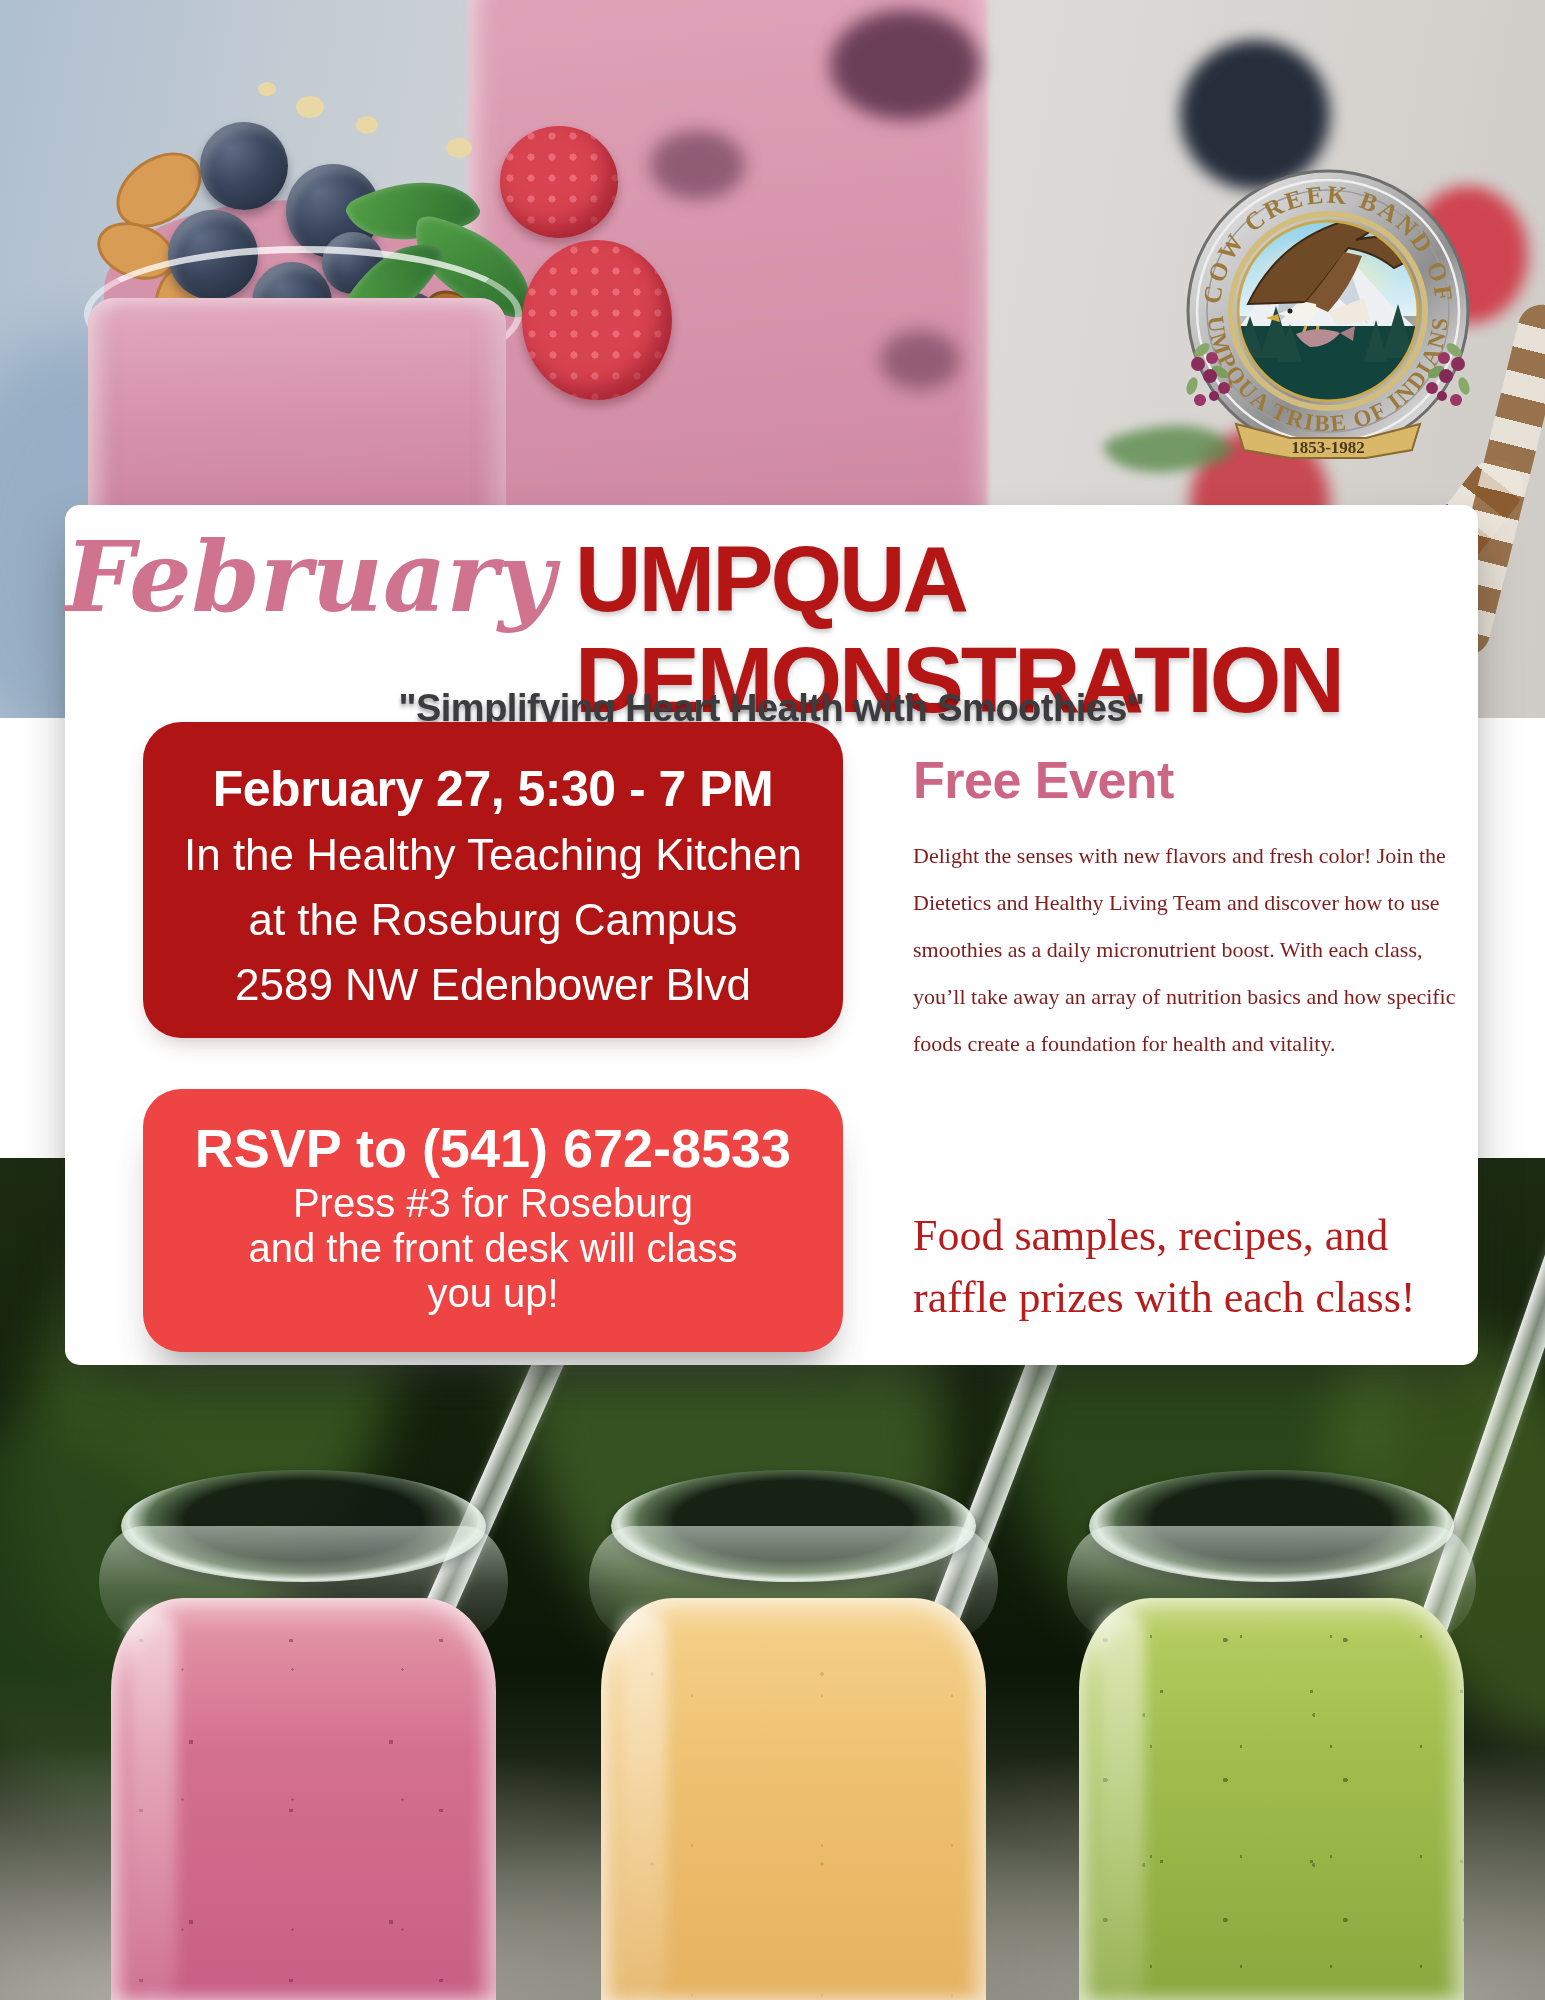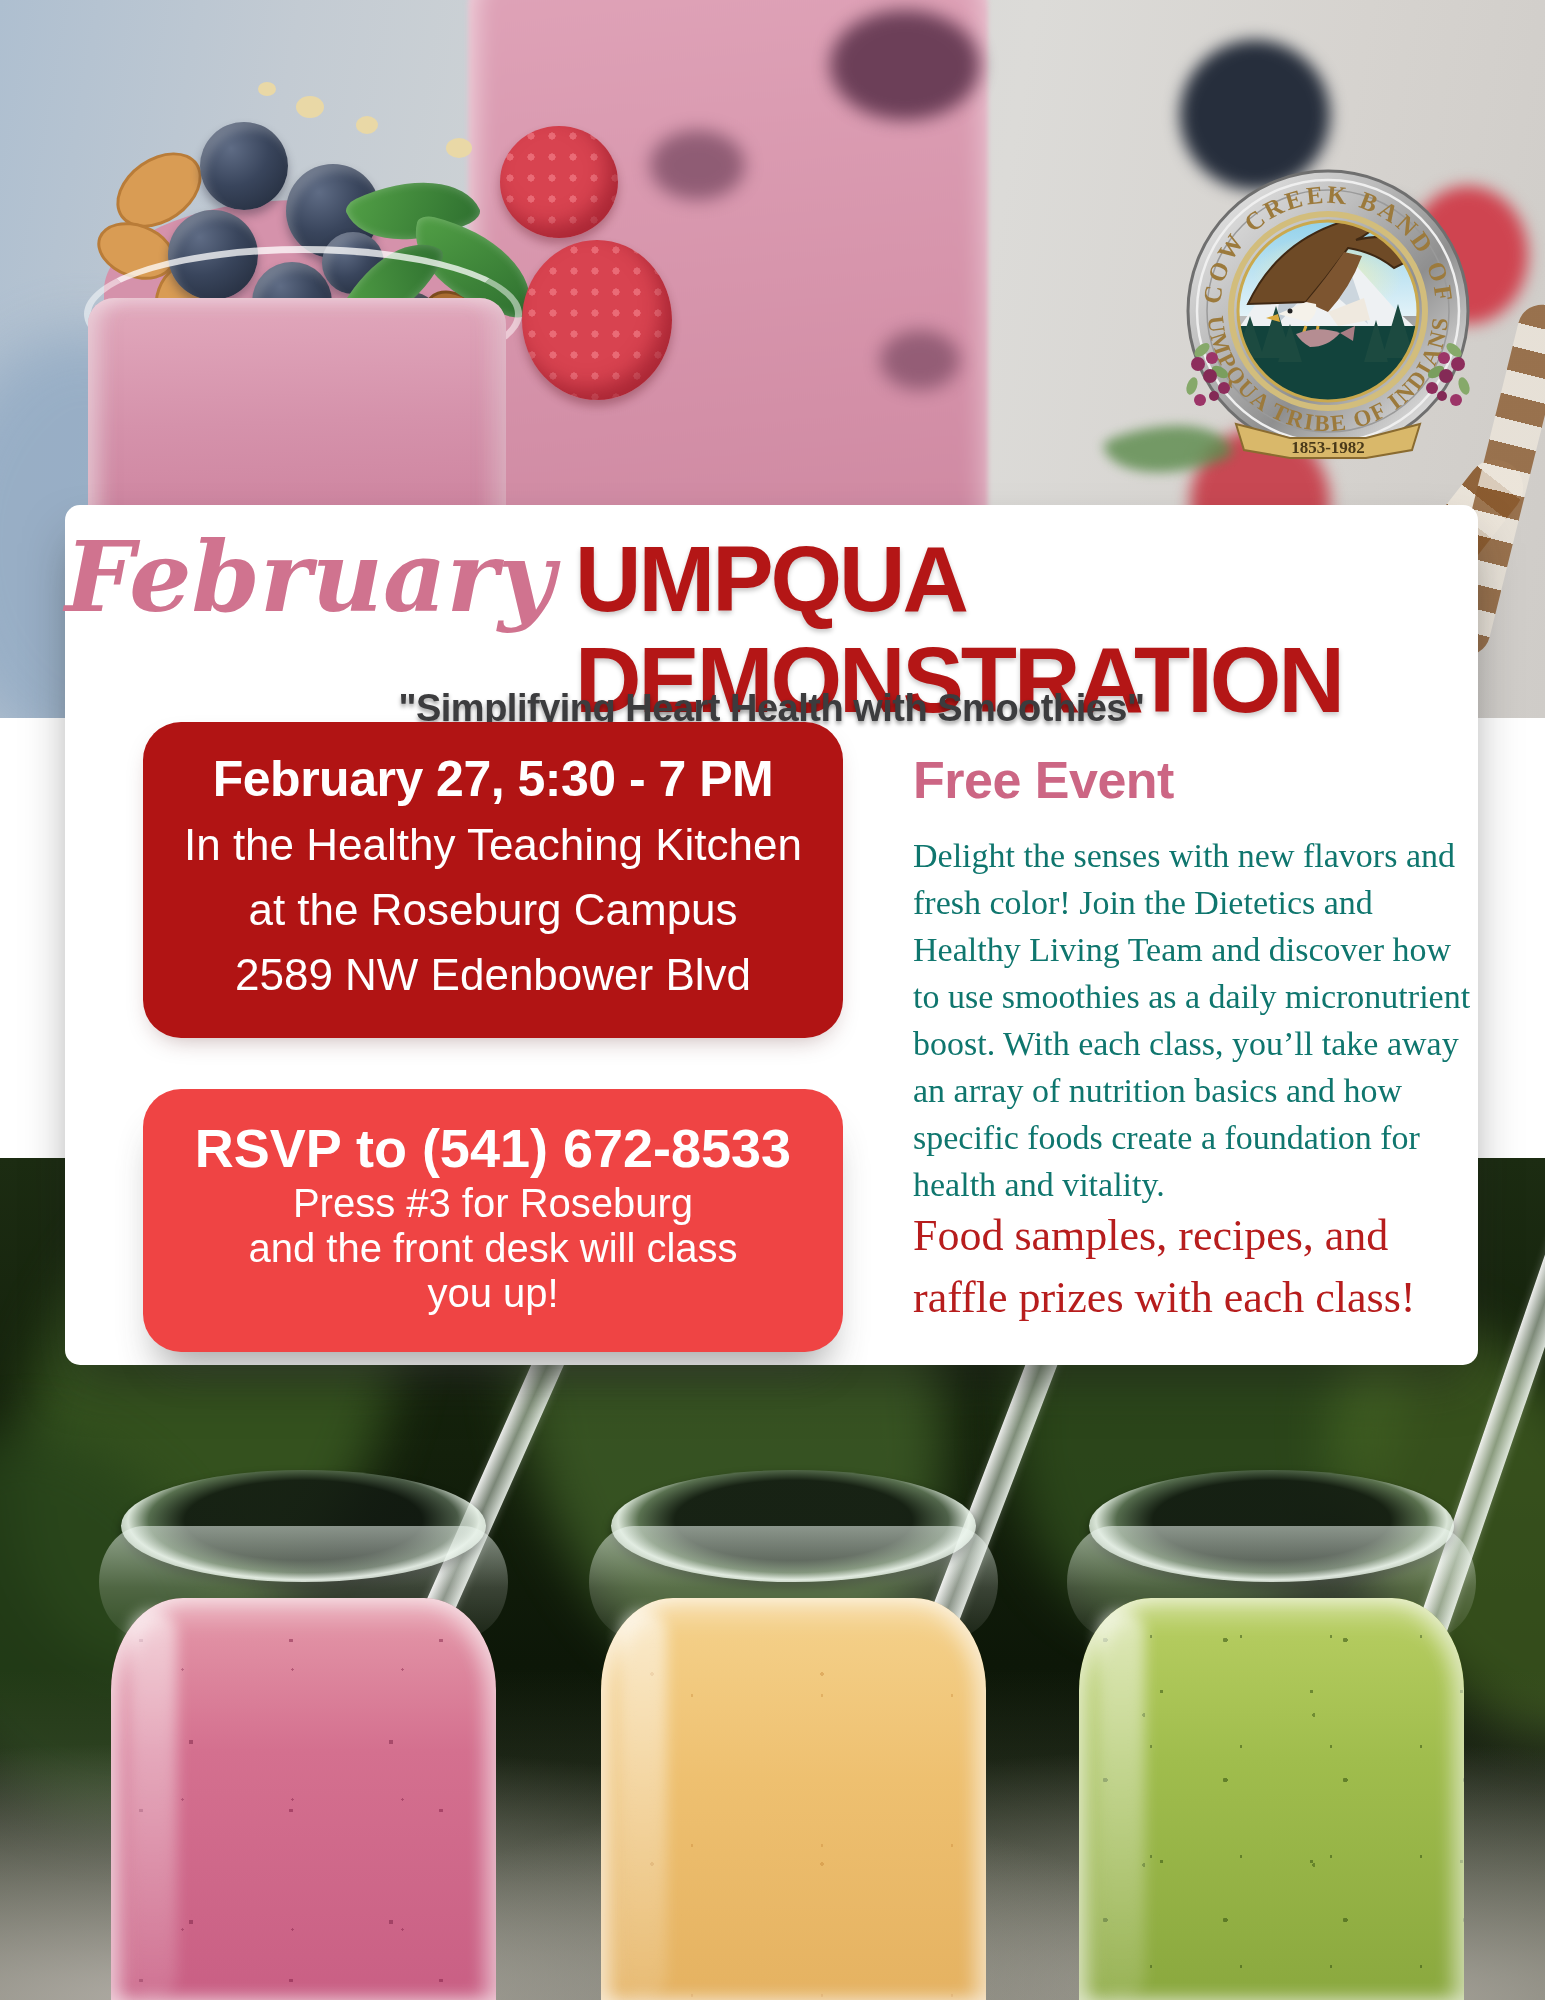--- a/index.html
+++ b/index.html
@@ -61,28 +61,28 @@
     font-size:98px;color:#d0738f;line-height:1.1;}
   .title-main{font-family:"Liberation Sans",sans-serif;font-weight:700;font-size:92px;
     letter-spacing:-3px;color:#b41616;line-height:1.1;text-shadow:0 3px 5px rgba(0,0,0,.22);}
   .subtitle{position:absolute;left:0;top:182px;width:100%;text-align:center;font-weight:700;
     font-size:38px;color:#3c3c3e;text-shadow:0 3px 4px rgba(0,0,0,.38);letter-spacing:-.5px;}
   .box{position:absolute;left:78px;width:700px;border-radius:38px;text-align:center;color:#ffffff;}
   .box-red{top:217px;height:316px;background:#b11414;
     box-shadow:0 10px 25px -10px rgba(80,20,20,.35);}
   .box-pink{top:584px;height:263px;background:#ef4444;
     box-shadow:0 30px 38px -15px rgba(60,60,60,.45);}
-  .box-line-big{font-size:50px;font-weight:600;letter-spacing:-.5px;padding-top:24px;line-height:66px;}
+  .box-line-big{font-size:50px;font-weight:600;letter-spacing:-.5px;padding-top:34px;line-height:66px;}
   .box-line{font-size:44px;font-weight:500;line-height:65px;}
   .box-line-big2{font-size:54px;font-weight:600;padding-top:26px;line-height:66px;}
   .box-line-sm{font-size:40px;font-weight:500;line-height:45px;}
   .right-col{position:absolute;left:848px;top:213px;width:565px;margin-top:32px;}
   .free-event{font-size:52px;font-weight:700;color:#cc6684;letter-spacing:-.5px;}
   .description{margin-top:22px;width:560px;font-family:"Liberation Serif",serif;
-    font-size:34px;line-height:47px;color:#0f766e;}
+    font-size:22px;line-height:47px;color:#7f1d1d;}
   .highlight{position:absolute;left:848px;top:700px;width:560px;font-family:"Liberation Serif",serif;
     font-size:44px;line-height:62px;color:#b71d1d;}
 
   
   .photo-bottom{position:absolute;left:0;top:1158px;width:1545px;height:842px;overflow:hidden;
     background:linear-gradient(180deg,#1c2c12 0%,#13200b 35%,#0d1708 60%,#16230e 100%);z-index:1;}
   .leaf{position:absolute;border-radius:50%;filter:blur(26px);}
   .table-glow{position:absolute;left:0;bottom:0;width:100%;height:330px;
     background:radial-gradient(ellipse at 12% 100%, rgba(190,185,178,.9), transparent 55%),
                radial-gradient(ellipse at 88% 100%, rgba(185,180,172,.85), transparent 55%),

